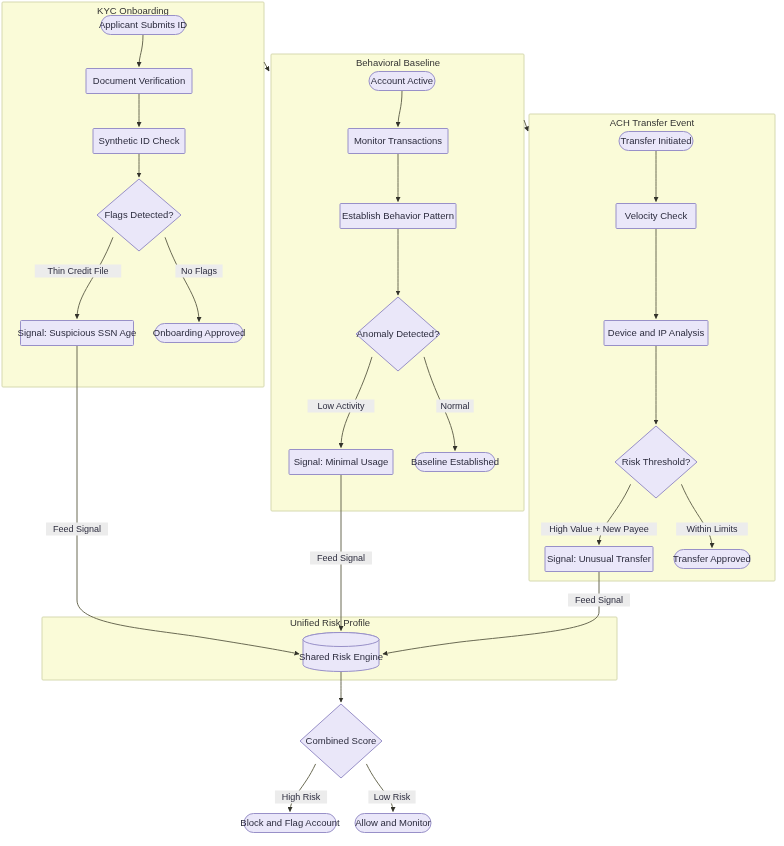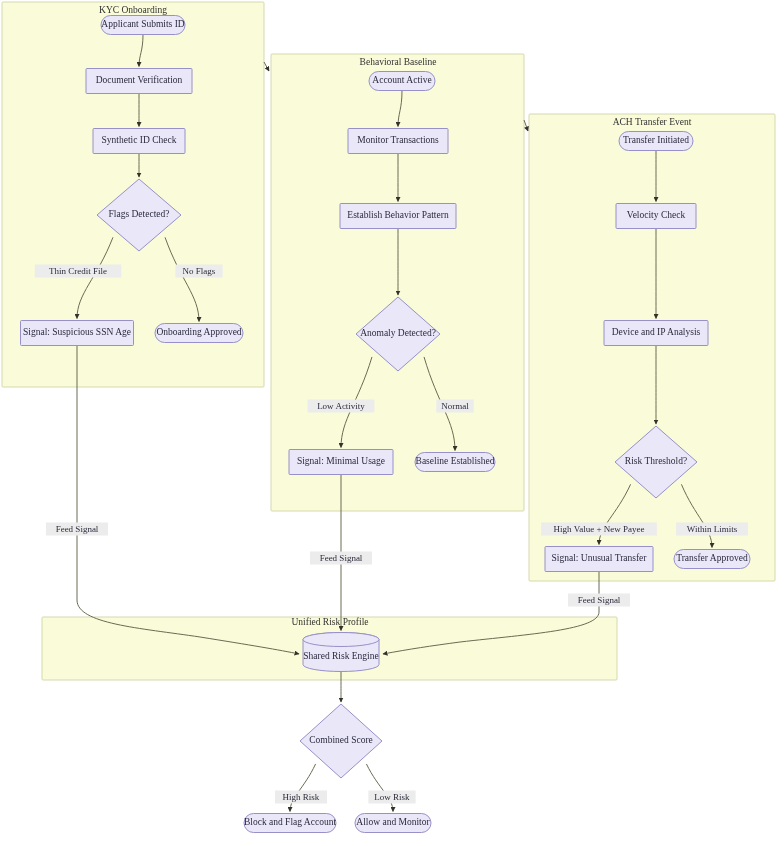--- a/index.html
+++ b/index.html
@@ -10,21 +10,20 @@
   body {
     width: 784px;
     height: 846px;
     font-family: "Liberation Sans", sans-serif;
     overflow: hidden;
   }
   #diagram-root {
     position: relative;
     width: 784px;
     height: 846px;
-    font-family: Liberation Serif, serif;
   }
   svg#flow {
     display: block;
     width: 784px;
     height: 846px;
   }
   .cluster-rect {
     fill: #fafbd8;
     stroke: #d6d9b0;
     stroke-width: 1px;

